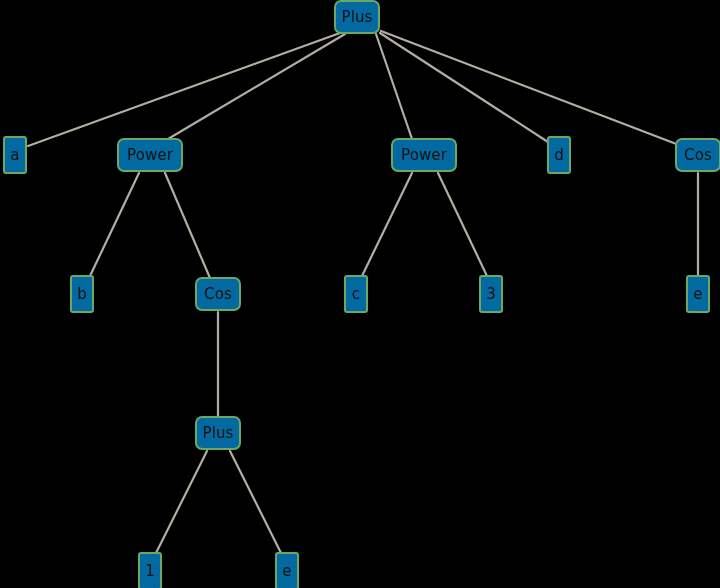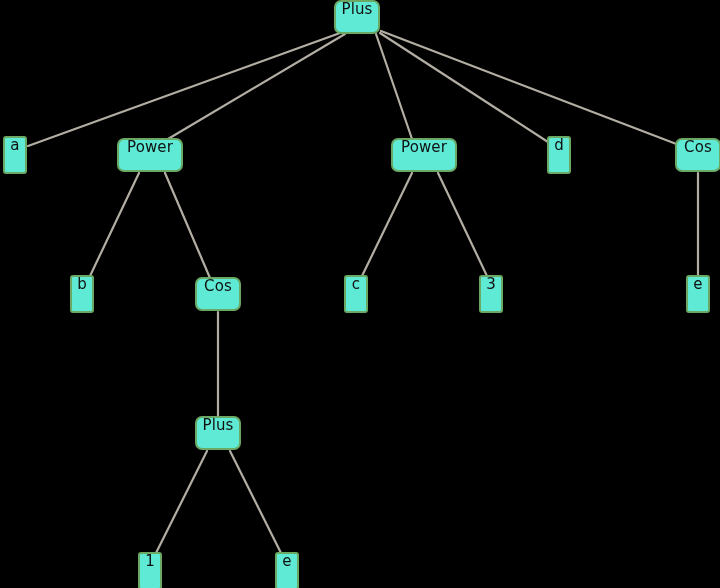--- a/index.html
+++ b/index.html
@@ -21,22 +21,23 @@
     left: 0;
     top: 0;
     width: 720px;
     height: 588px;
     pointer-events: none;
   }
   .tree-node {
     position: absolute;
     box-sizing: border-box;
     display: flex;
+    align-items: center;
     justify-content: center;
-    background: #5eead4;
+    background: #0369a1;
     border: 2px solid #6aa863;
     border-radius: 7px;
     color: #111111;
     font-size: 15px;
     line-height: 1;
     letter-spacing: 0.1px;
     white-space: nowrap;
     transform: translate(-50%, -50%);
   }
   .tree-node.leaf-node {

